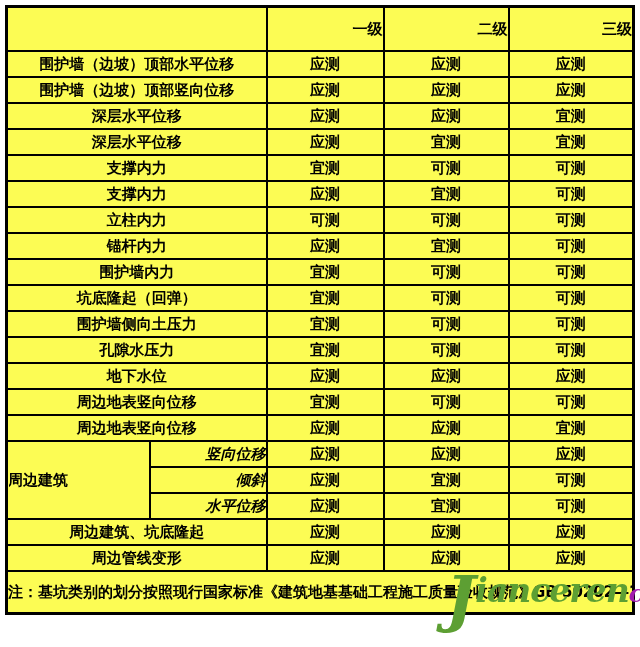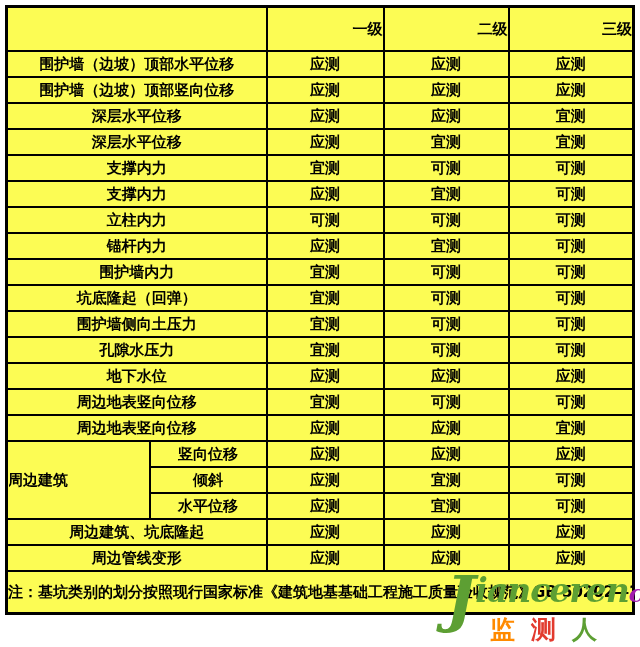--- a/index.html
+++ b/index.html
@@ -7,21 +7,21 @@
         font-family:"DejaVu Sans","Liberation Sans",sans-serif;}
   table.monitor{border-collapse:collapse;table-layout:fixed;
         position:absolute;left:5px;top:5px;width:627px;
         background:#fcfc54;}
   table.monitor td{border:2px solid #000;padding:0;color:#000;
         font-weight:bold;font-size:15px;line-height:1.1;
         overflow:hidden;white-space:nowrap;}
   table.monitor{border:3px solid #000;}
   td.hdr{height:42px;text-align:right;}
   td.lbl{height:24px;padding-left:13px;text-align:center;}
-  td.sublbl{height:24px;padding-left:13px;text-align:center;}
+  td.sublbl{height:24px;padding-left:13px;text-align:right;font-style:italic;}
   td.val{height:24px;text-align:center;border-radius:9px;}
   td.grp{padding-left:13px;text-align:left;vertical-align:middle;border-radius:9px;}
   td.note{height:40px;padding-left:10px;font-size:14px;text-align:left;}
   
   .wm{position:absolute;left:446px;top:571px;width:194px;z-index:5;
       pointer-events:none;font-family:"DejaVu Serif","Liberation Serif",serif;}
   .wm .line1{white-space:nowrap;font-style:italic;font-weight:bold;}
   .wm .big-j{font-size:62px;line-height:0.9;vertical-align:-18px;}
   .wm .brand{font-size:33px;letter-spacing:-1px;}
   .wm .cn{font-size:24px;}
@@ -179,18 +179,15 @@
     <tr>
       <td class="note" colspan="5">注：基坑类别的划分按照现行国家标准《建筑地基基础工程施工质量验收规范》GB 50202—2002执行。</td>
     </tr>
   </tbody>
     </table>
 
   <div class="wm">
     <div class="line1">
       <span class="big-j" style="color:#5d9f33">J</span><span class="brand" style="color:#5d9f33">ianceren</span><span class="cn" style="color:#a21caf">cn</span>
     </div>
-    <div class="line2">
-      <span style="color:#ff8a00">监</span><span style="color:#e23a2e">测</span><span style="color:#5d9f33">人</span>
-    </div>
   </div>
 
 </div>
 
 </body></html>

